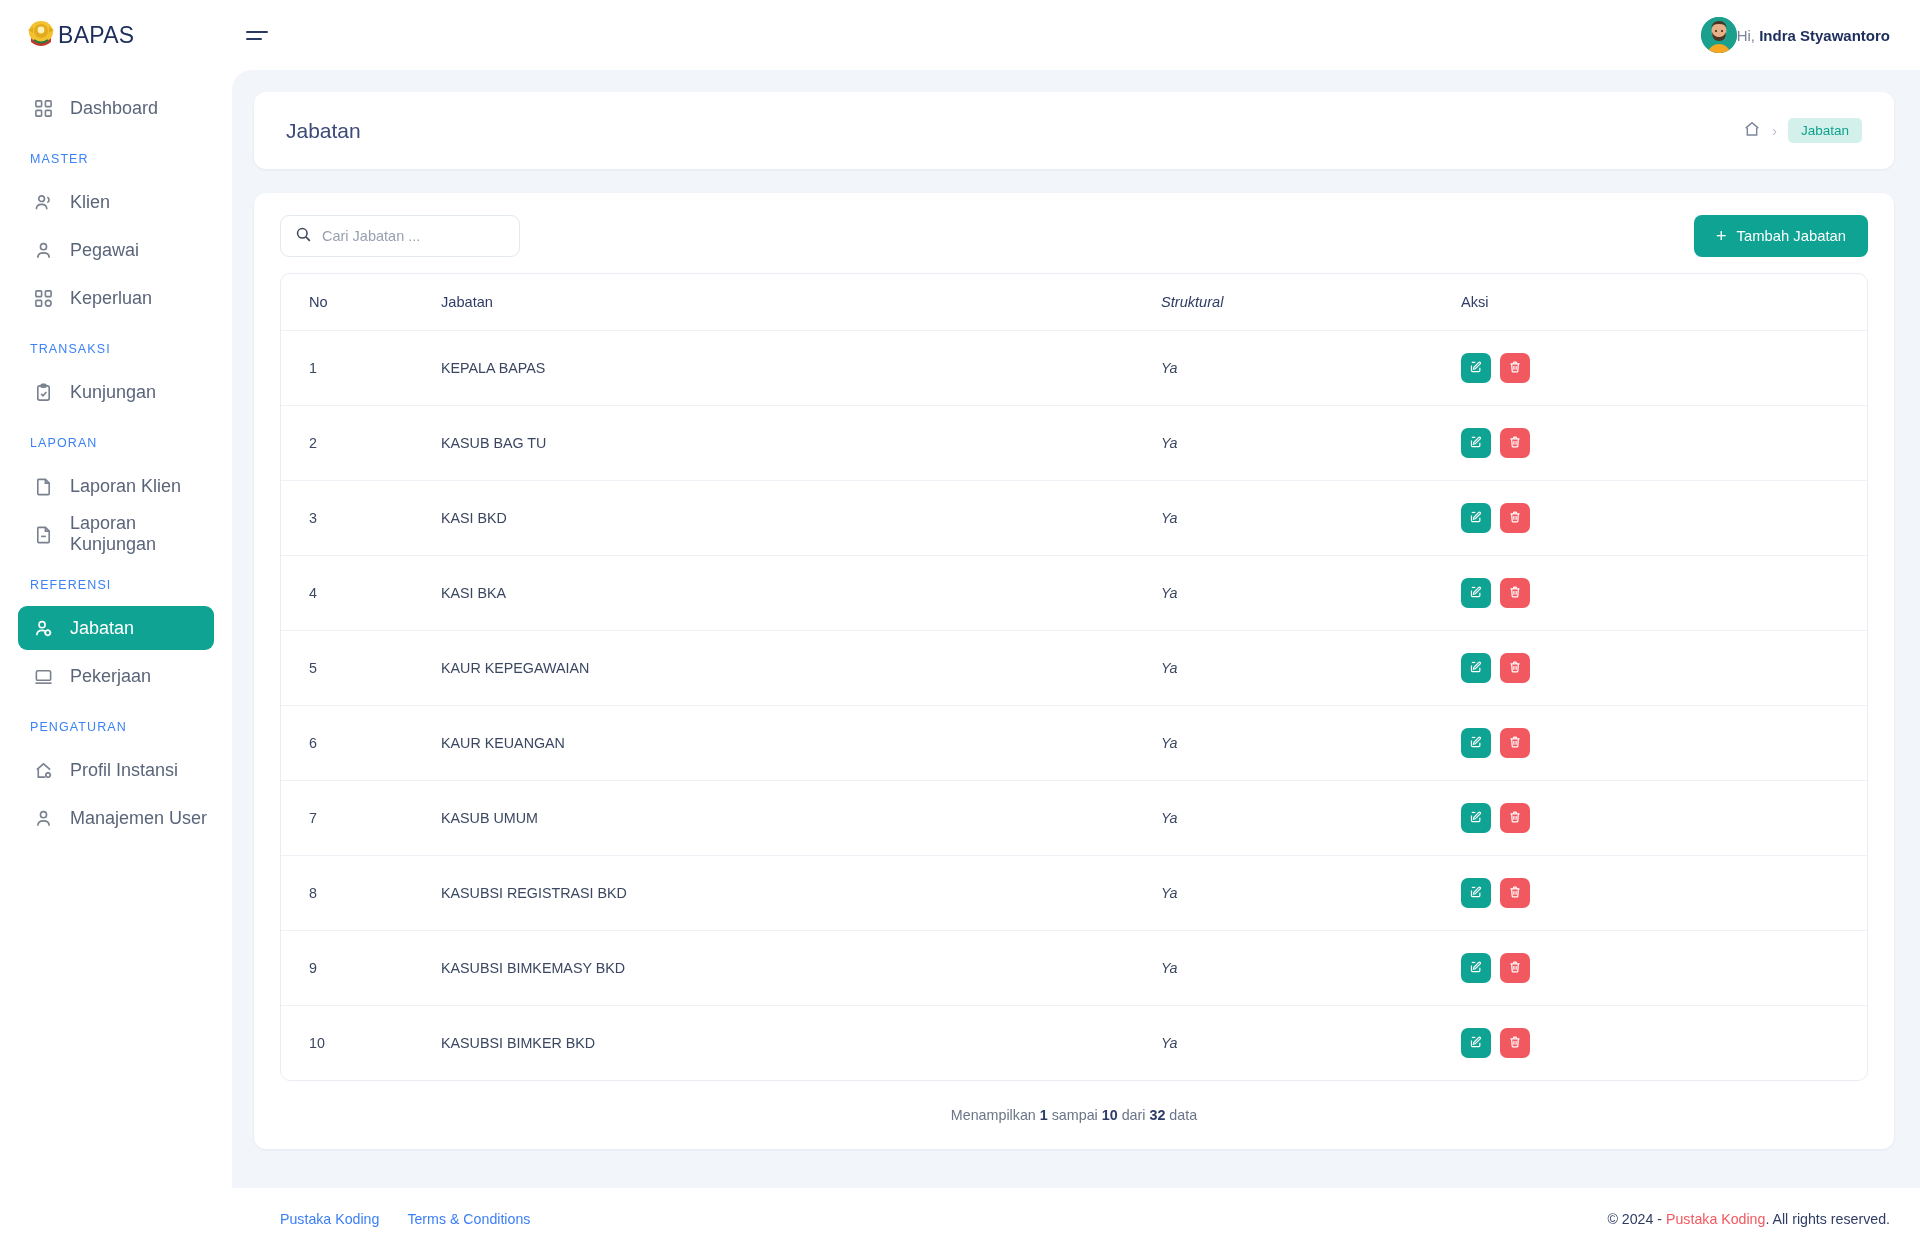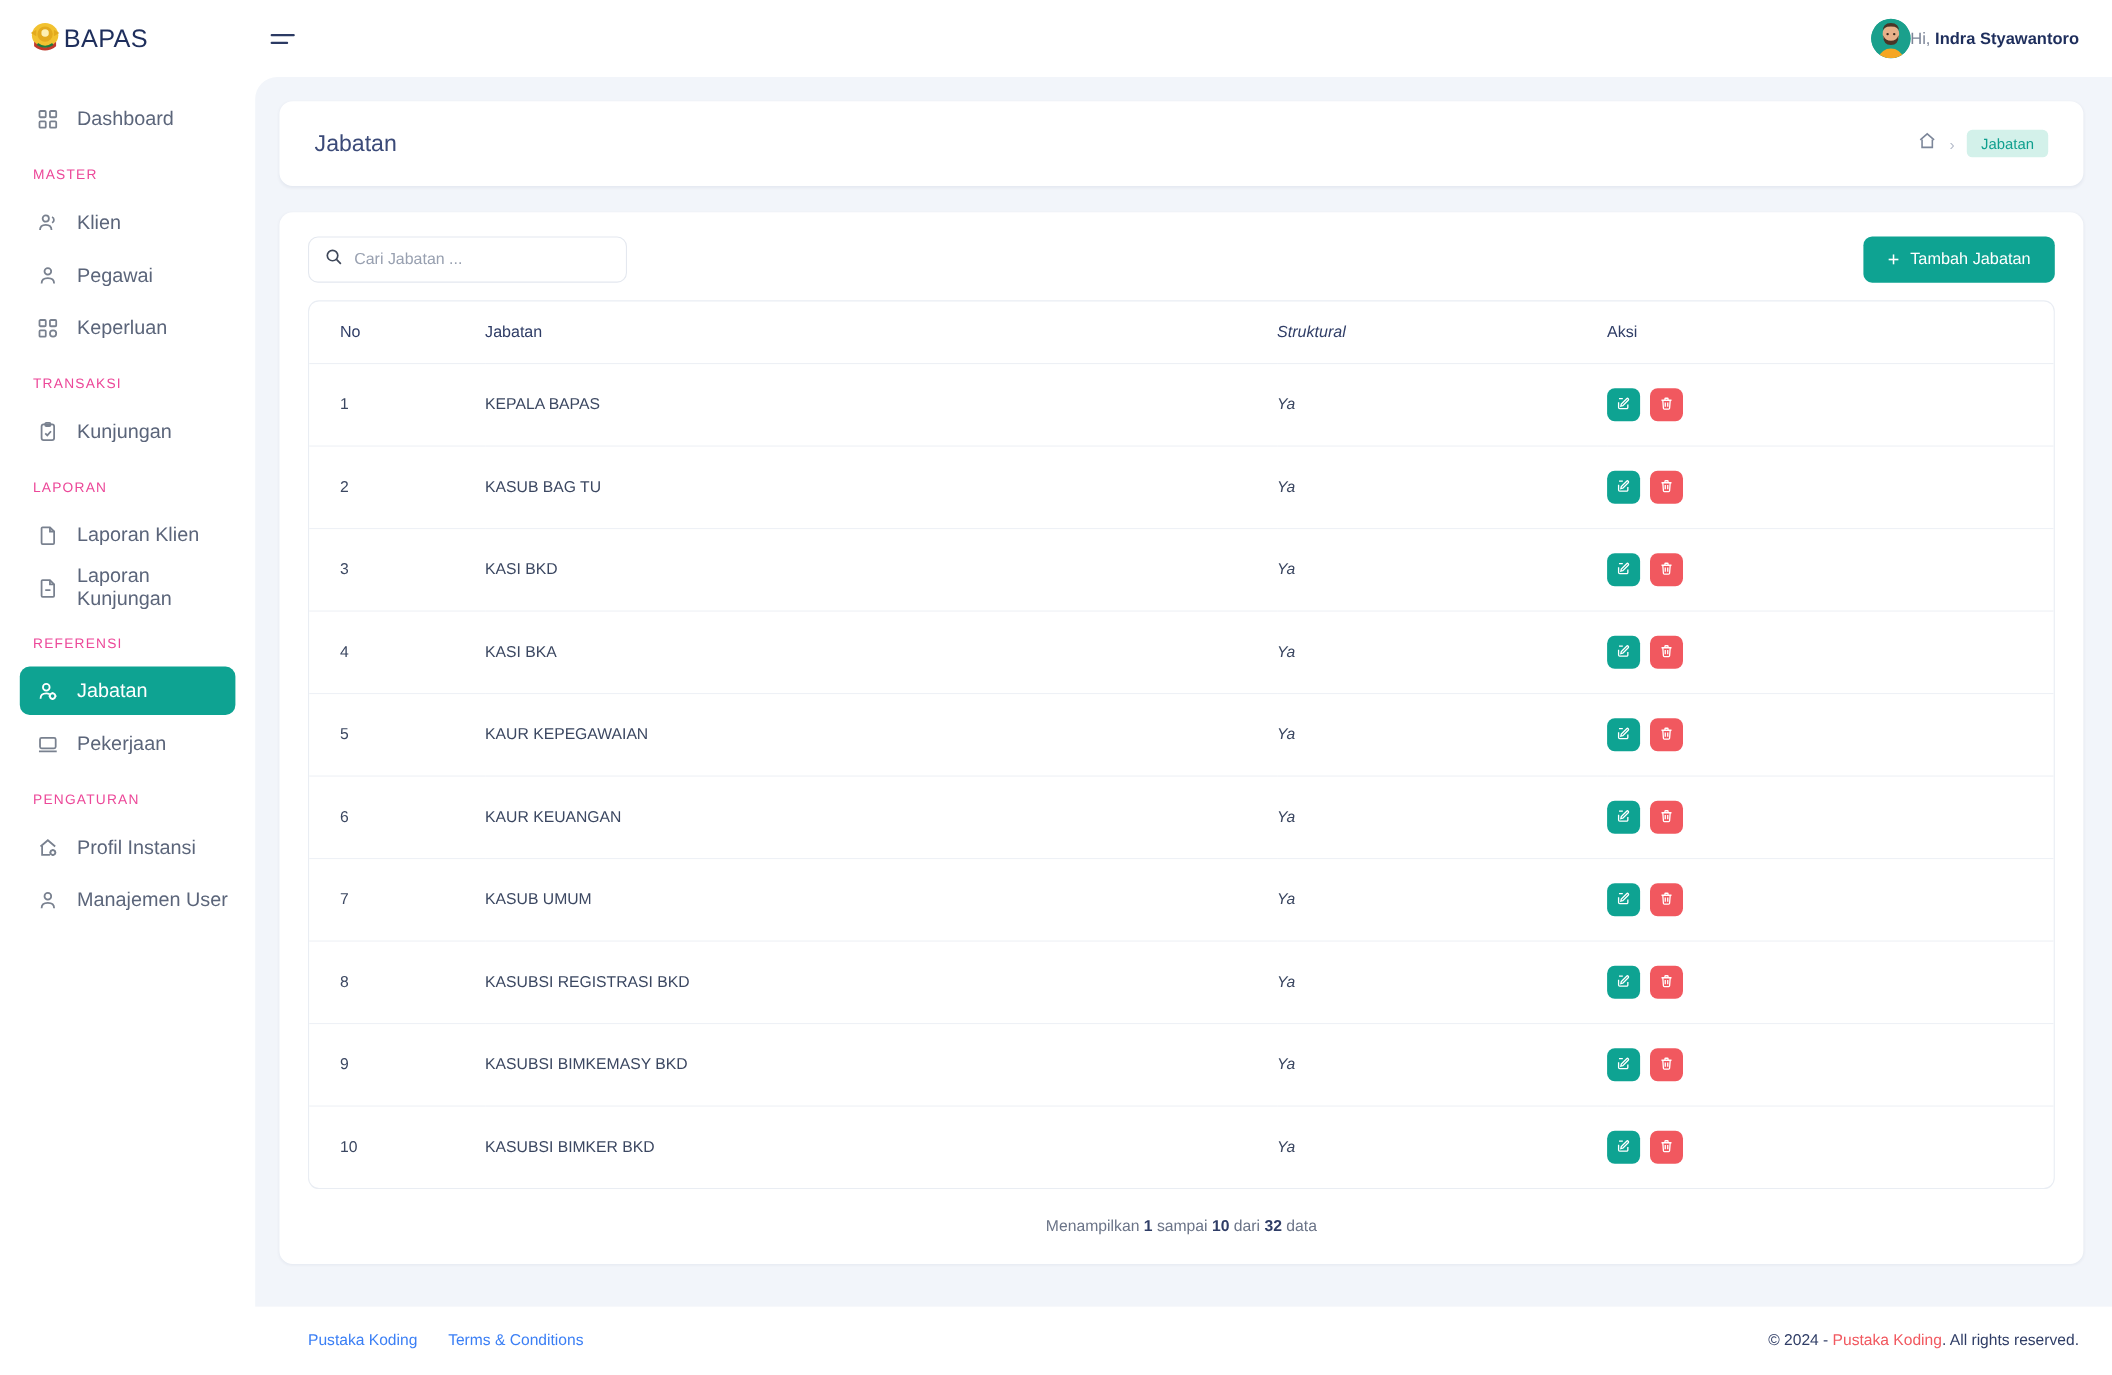--- a/index.html
+++ b/index.html
@@ -30,21 +30,21 @@
   .avatar { width: 36px; height: 36px; border-radius: 50%; background: #1aa08c;
     position: relative; overflow: hidden; flex: 0 0 36px; }
   .user-greet { font-size: 15px; color: #7b8497; white-space: nowrap; }
   .user-greet b { color: #1e2e5c; font-weight: bold; }
 
   
   .layout { flex: 1 1 auto; display: flex; min-height: 0; }
 
   
   .sidebar { width: 232px; flex: 0 0 232px; background: #ffffff; padding: 12px 0 0 0; }
-  .nav-section { font-size: 12.5px; letter-spacing: 1.1px; color: #ec4899;
+  .nav-section { font-size: 12.5px; letter-spacing: 1.1px; color: #3b82f6;
     padding: 18px 0 10px 30px; text-transform: uppercase; }
   .nav-item { display: flex; align-items: center; gap: 16px; height: 44px;
     margin: 4px 18px 4px 18px; padding-left: 14px; border-radius: 9px;
     color: #5b657a; font-size: 18px; cursor: pointer; }
   .nav-item .ico { width: 22px; height: 22px; flex: 0 0 22px; display: flex;
     align-items: center; justify-content: center; }
   .nav-item.active { background: #0ea392; color: #ffffff; }
   .nav-item.active .ico svg { stroke: #ffffff; }
   .nav-item .ico svg { stroke: #79818f; }
 
@@ -56,21 +56,21 @@
   .page-head { display: flex; align-items: center; justify-content: space-between;
     padding: 26px 32px; margin-bottom: 24px; }
   .page-title { font-size: 21px; color: #3b4a78; }
   .crumbs { display: flex; align-items: center; gap: 11px; }
   .crumb-sep { color: #b6bdcb; font-size: 14px; }
   .crumb-badge { background: #d3f1ea; color: #0f9f8e; font-size: 13.5px;
     padding: 5px 13px; border-radius: 5px; }
 
   .panel { padding: 22px 26px 26px 26px; flex: 0 0 auto; }
   .toolbar { display: flex; align-items: center; justify-content: space-between; margin-bottom: 16px; }
-  .search-box { width: 290px; height: 42px; border: 1px solid #e4e8ef; border-radius: 9px;
+  .search-box { width: 240px; height: 42px; border: 1px solid #e4e8ef; border-radius: 9px;
     display: flex; align-items: center; gap: 10px; padding: 0 14px; background: #fff; }
   .search-box input { border: 0; outline: 0; font-size: 14.5px; color: #424c60;
     font-family: "Liberation Sans", sans-serif; width: 100%; background: transparent; }
   .search-box input::placeholder { color: #98a0b0; }
   .btn-add { background: #0ea392; color: #fff; border: 0; border-radius: 8px;
     height: 42px; padding: 0 22px; font-size: 14.8px; display: flex; align-items: center;
     gap: 10px; cursor: pointer; font-family: "Liberation Sans", sans-serif; }
   .btn-add .plus { font-size: 18px; line-height: 1; }
 
   

